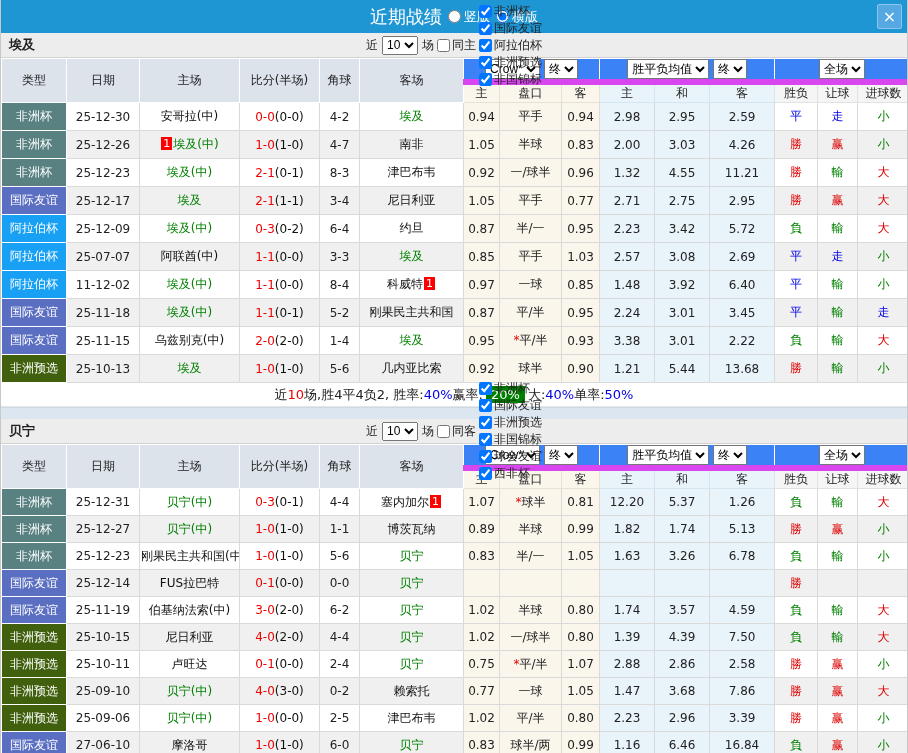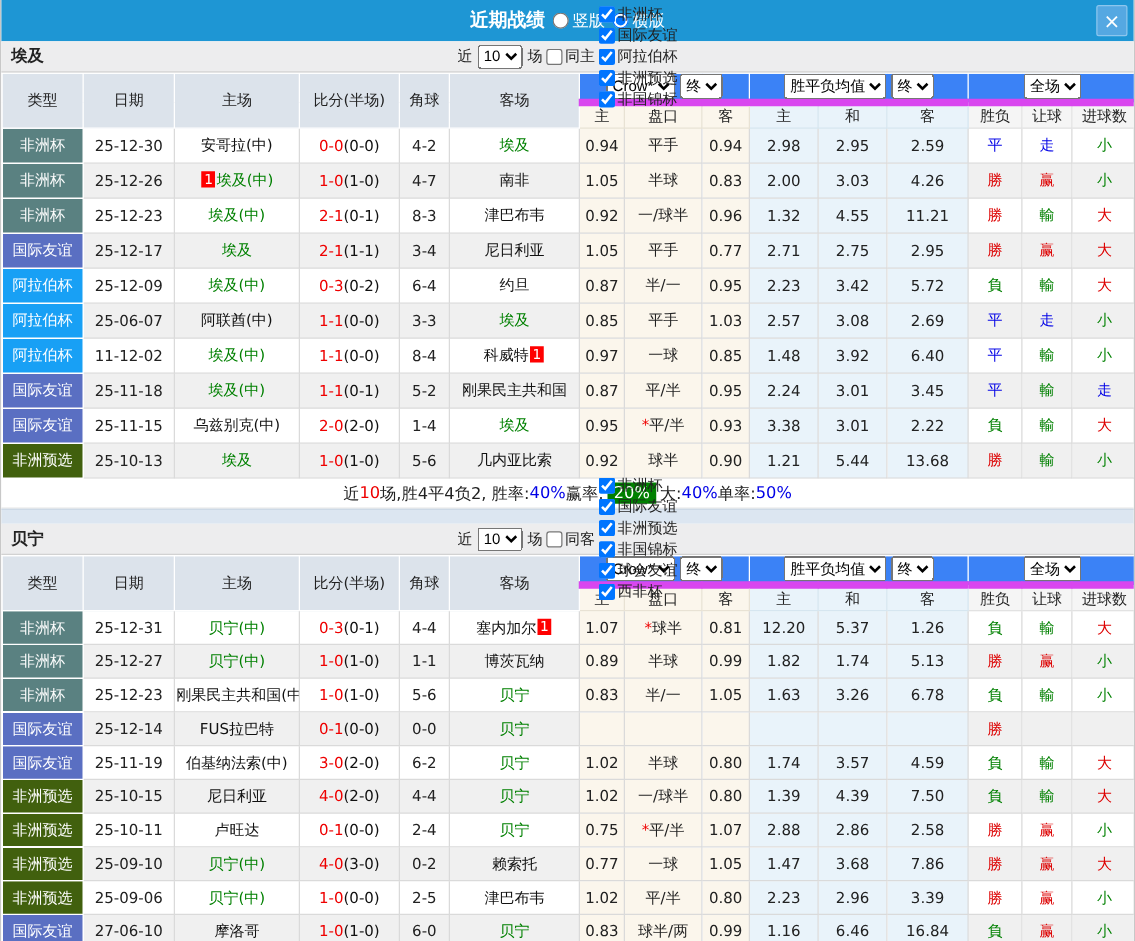--- a/index.html
+++ b/index.html
@@ -3,21 +3,21 @@
 <meta charset="utf-8">
 <style>
   * { box-sizing: border-box; }
   html,body { margin:0; padding:0; background:#f4f4f4; }
   body { font-family:"DejaVu Sans","Liberation Sans",sans-serif; }
   .window { width:908px; height:753px; margin:0 auto; background:#fff; overflow:hidden; border-left:1px solid #c8c8c8; border-right:1px solid #c8c8c8; }
 
   
   .titlebar { height:33px; background:#1e96d4; position:relative; display:flex; align-items:center; justify-content:center; color:#fff; }
   .titlebar .center { display:flex; align-items:center; gap:6px; font-size:13px; }
-  .titlebar .app-title { font-size:15px; font-weight:bold; }
+  .titlebar .app-title { font-size:18px; font-weight:normal; }
   .titlebar label { display:flex; align-items:center; gap:3px; cursor:pointer; }
   .titlebar input { margin:0; }
   .close-btn { position:absolute; right:5px; top:4px; width:25px; height:25px; background:#55a8e2; border:1px solid #8cc6ee; color:#fff; font-size:16px; line-height:23px; text-align:center; cursor:pointer; border-radius:2px; }
 
   
   .section-bar { height:25px; background:#ededee; border-bottom:1px solid #d2d2d2; position:relative; display:flex; align-items:center; font-size:12px; color:#222; }
   .section-bar .team { position:absolute; left:8px; font-size:13px; font-weight:bold; }
   .section-bar .filters { margin:0 auto; display:flex; align-items:center; gap:2px; }
   .section-bar select { font-size:12px; height:19px; margin:0 2px; }
   .section-bar label { display:flex; align-items:center; gap:1px; cursor:pointer; }
@@ -244,21 +244,21 @@
           <td class="c-crown">0.95</td>
           <td class="c-avg">2.23</td>
           <td class="c-avg">3.42</td>
           <td class="c-avg">5.72</td>
           <td class="c-plain r-green">負</td>
           <td class="c-plain r-green">輸</td>
           <td class="c-plain r-red">大</td>
         </tr>
         <tr>
           <td class="c-type" style="background: rgb(24, 160, 245);">阿拉伯杯</td>
-          <td class="c-plain">25-06-07</td>
+          <td class="c-plain">25-07-07</td>
           <td class="c-plain"><span class="opp">阿联酋(中)</span></td>
           <td class="c-plain"><span class="score-main">1-1</span><span class="score-half">(0-0)</span></td>
           <td class="c-plain">3-3</td>
           <td class="c-plain"><span class="focal">埃及</span></td>
           <td class="c-crown">0.85</td>
           <td class="c-crown"><span>平手</span></td>
           <td class="c-crown">1.03</td>
           <td class="c-avg">2.57</td>
           <td class="c-avg">3.08</td>
           <td class="c-avg">2.69</td>

